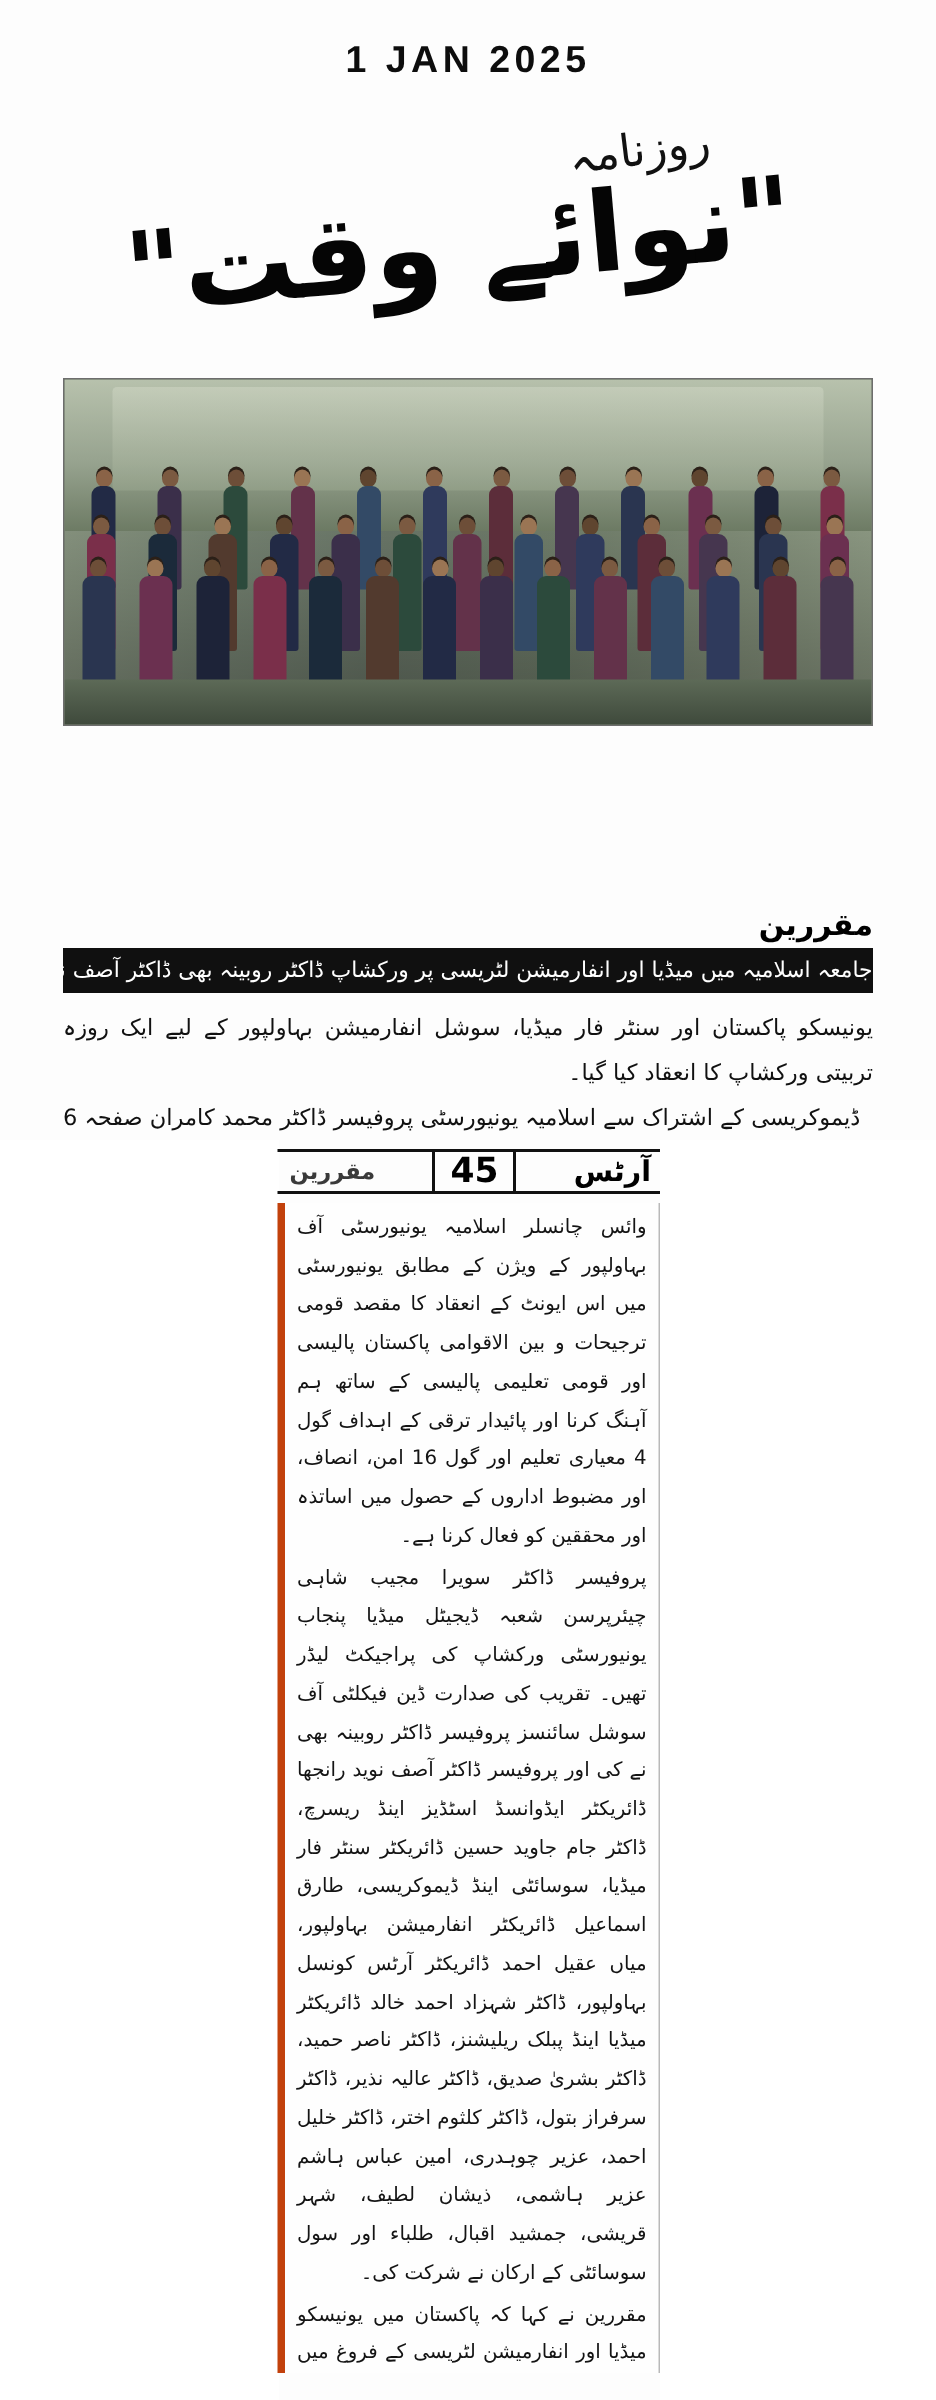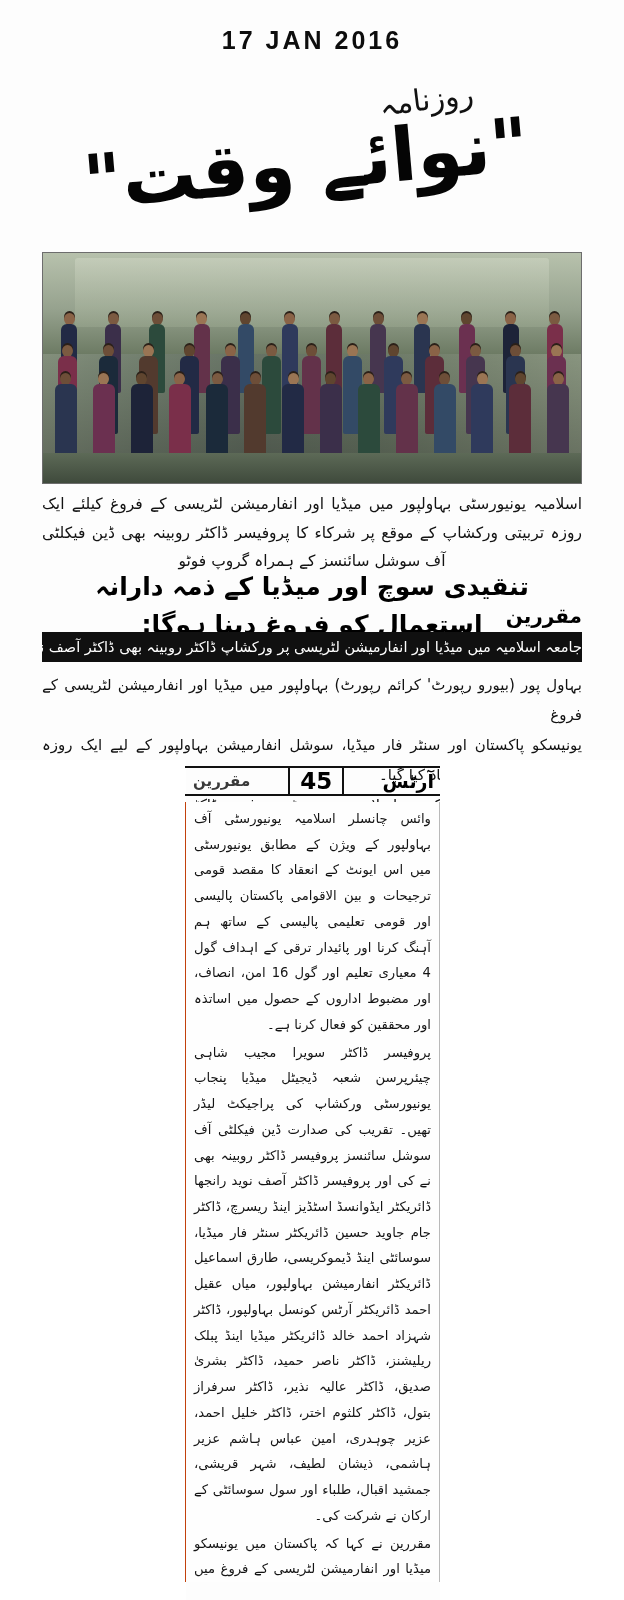--- a/index.html
+++ b/index.html
@@ -251,21 +251,21 @@
     padding-left: 8px;
   }
 
   
   .column {
     position: absolute;
     left: 185px;
     top: 802px;
     width: 255px;
     height: 780px;
-    border-left: 1px solid #c2410c;
+    border-left: 5px solid #c2410c;
     border-right: 1px solid #b9b9b9;
     padding: 4px 8px 0 8px;
     direction: rtl;
     text-align: justify;
     font-family: "DejaVu Sans", sans-serif;
     font-size: 13.2px;
     line-height: 1.95;
     color: #141414;
     overflow: hidden;
     background: #fefefe;
@@ -283,21 +283,21 @@
     left: 440px; top: 760px;
     width: 184px; height: 840px;
     background: #ffffff;
   }
 </style>
 </head>
 <body>
 
 <div class="page">
 
-  <div class="date-stamp">17 JAN 2016</div>
+  <div class="date-stamp">1 JAN 2025</div>
 
   <div class="masthead">
     <div class="roznama">روزنامہ</div>
     <div class="title">"نوائے وقت"</div>
   </div>
 
   <div class="photo-wrap">
     <div class="photo">
       <div class="backdrop"></div>
       <div class="wall"></div>
@@ -460,31 +460,26 @@
           </div>
           <div class="person">
             <div class="head" style="background: rgb(138, 99, 71);"></div>
             <div class="body" style="background: rgb(70, 54, 79); width: 22px; margin-left: -11px;"></div>
           </div>
         </div>
       <div class="floor"></div>
     </div>
   </div>
 
-  <div class="caption">اسلامیہ یونیورسٹی بہاولپور میں میڈیا اور انفارمیشن لٹریسی کے فروغ کیلئے ایک روزہ تربیتی ورکشاپ کے موقع پر شرکاء کا پروفیسر ڈاکٹر روبینہ بھی ڈین فیکلٹی آف سوشل سائنسز کے ہمراہ گروپ فوٹو</div>
-
-  <div class="headline">
-    <span>تنقیدی سوچ اور میڈیا کے ذمہ دارانہ استعمال کو فروغ دینا ہوگا:</span>
-  </div>
+
   <div class="byline-attrib">مقررین</div>
 
   <div class="strip">جامعہ اسلامیہ میں میڈیا اور انفارمیشن لٹریسی پر ورکشاپ ڈاکٹر روبینہ بھی ڈاکٹر آصف نوید رانجھا کا بھی خطاب</div>
 
   <div class="lead">
-    <div class="l1">بہاول پور (بیورو رپورٹ' کرائم رپورٹ)  بہاولپور میں میڈیا اور انفارمیشن لٹریسی کے فروغ</div>
     <div class="l2">یونیسکو پاکستان اور سنٹر فار میڈیا، سوشل انفارمیشن بہاولپور کے لیے ایک روزہ تربیتی ورکشاپ کا انعقاد کیا گیا۔</div>
     <div class="l3">ڈیموکریسی کے اشتراک سے اسلامیہ یونیورسٹی پروفیسر ڈاکٹر محمد کامران  صفحہ 6 پر بقیہ نمبر 79</div>
   </div>
 
   <div class="edge-shade-left"></div>
   <div class="edge-shade-right"></div>
 
   <div class="jump">
     <span class="baqiya">آرٹس</span>
     <span class="num">45</span>

